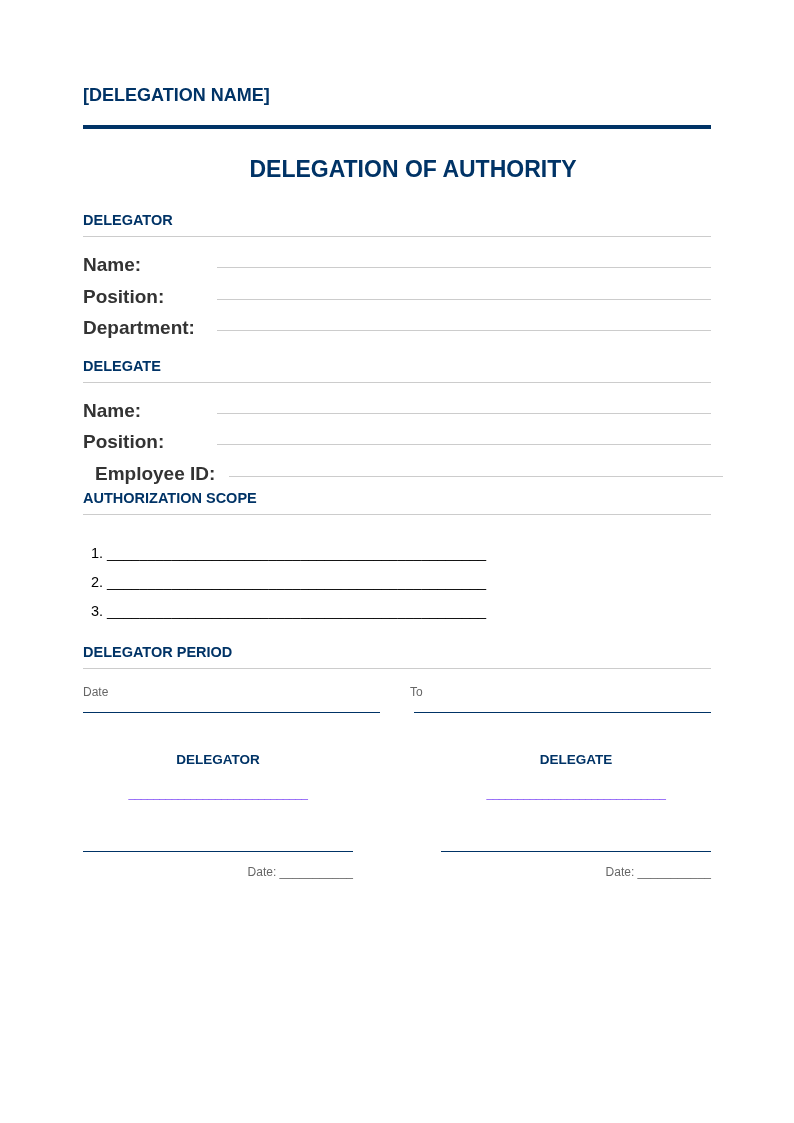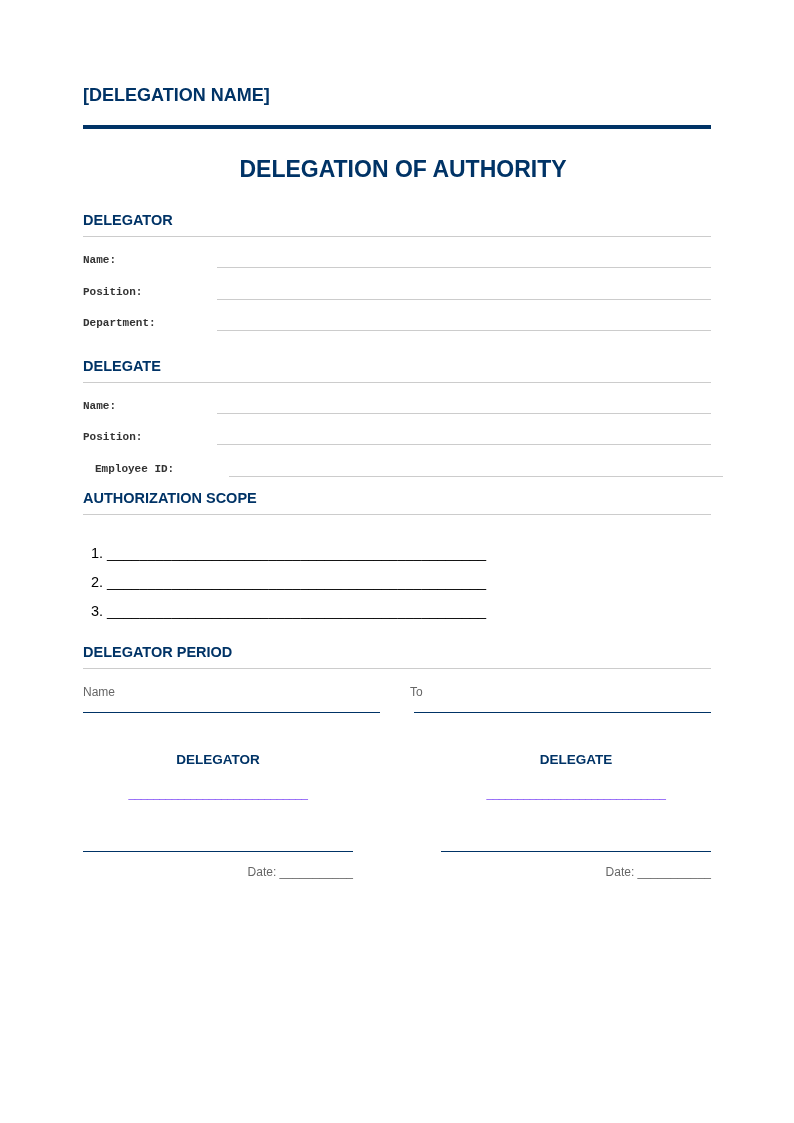--- a/index.html
+++ b/index.html
@@ -1,23 +1,23 @@
 <!DOCTYPE html>
 <html><head>
 <meta charset="utf-8">
 <style>
   html, body { margin: 0; padding: 0; background: #ffffff; }
   body { width: 794px; height: 1123px; position: relative; font-family: "Liberation Sans", sans-serif; color: #333; }
   .page { position: absolute; left: 83px; top: 0; width: 628px; }
   .corp { position: absolute; top: 85px; left: 0; font-size: 18px; font-weight: bold; color: #003366; }
   .thick-rule { position: absolute; top: 125px; left: 0; width: 628px; height: 4px; background: #003366; }
-  .title { position: absolute; top: 156px; left: 6px; width: 628px; text-align: center; font-size: 23px; font-weight: bold; color: #003366; }
+  .title { position: absolute; top: 156px; left: 16px; width: 628px; text-align: center; font-size: 23px; font-weight: bold; color: #003366; }
   .sec-head { position: absolute; left: 0; width: 628px; font-size: 14.5px; font-weight: bold; color: #003366; padding-bottom: 8px; border-bottom: 1px solid #cccccc; }
   .field-row { position: absolute; left: 0; width: 628px; height: 20px; }
-  .field-label { position: absolute; left: 0; top: 0; font-size: 11px; font-weight: bold; color: #333; font-family: Liberation Mono, monospace; }
+  .field-label { position: absolute; left: 0; top: 0; font-size: 19px; font-weight: bold; color: #333; }
   .field-line { position: absolute; left: 134px; right: 0; top: 13px; border-bottom: 1px solid #cccccc; }
   .scope-item { position: absolute; left: 8px; font-size: 14.5px; color: #000; }
   .period-label { position: absolute; font-size: 12px; color: #666; }
   .period-line { position: absolute; height: 0; border-bottom: 1.5px solid #003366; }
   .sig-head { position: absolute; width: 270px; text-align: center; font-size: 13.5px; font-weight: bold; color: #003366; }
   .sig-short { position: absolute; width: 270px; text-align: center; font-size: 12px; color: #8b5cf6; letter-spacing: -0.5px; }
   .sig-line { position: absolute; width: 270px; border-bottom: 1.5px solid #003366; }
   .sig-date { position: absolute; width: 270px; text-align: right; font-size: 12px; color: #666; }
 </style>
 </head>
@@ -55,21 +55,21 @@
     <span class="field-label">Employee ID:</span>
     <span class="field-line"></span>
   </div>
 
   <div class="sec-head" style="top:490px;">AUTHORIZATION SCOPE</div>
   <div class="scope-item" style="top:545px;">1. _______________________________________________</div>
   <div class="scope-item" style="top:574px;">2. _______________________________________________</div>
   <div class="scope-item" style="top:603px;">3. _______________________________________________</div>
 
   <div class="sec-head" style="top:644px;">DELEGATOR PERIOD</div>
-  <div class="period-label" style="top:685px; left:0;">Name</div>
+  <div class="period-label" style="top:685px; left:0;">Date</div>
   <div class="period-line" style="top:712px; left:0; width:297px;"></div>
   <div class="period-label" style="top:685px; left:327px;">To</div>
   <div class="period-line" style="top:712px; left:331px; width:297px;"></div>
 
   <div class="sig-head" style="top:752px; left:0;">DELEGATOR</div>
   <div class="sig-short" style="top:786px; left:0;">_____________________________</div>
   <div class="sig-line" style="top:851px; left:0;"></div>
   <div class="sig-date" style="top:865px; left:0;">Date: ___________</div>
 
   <div class="sig-head" style="top:752px; left:358px;">DELEGATE</div>

